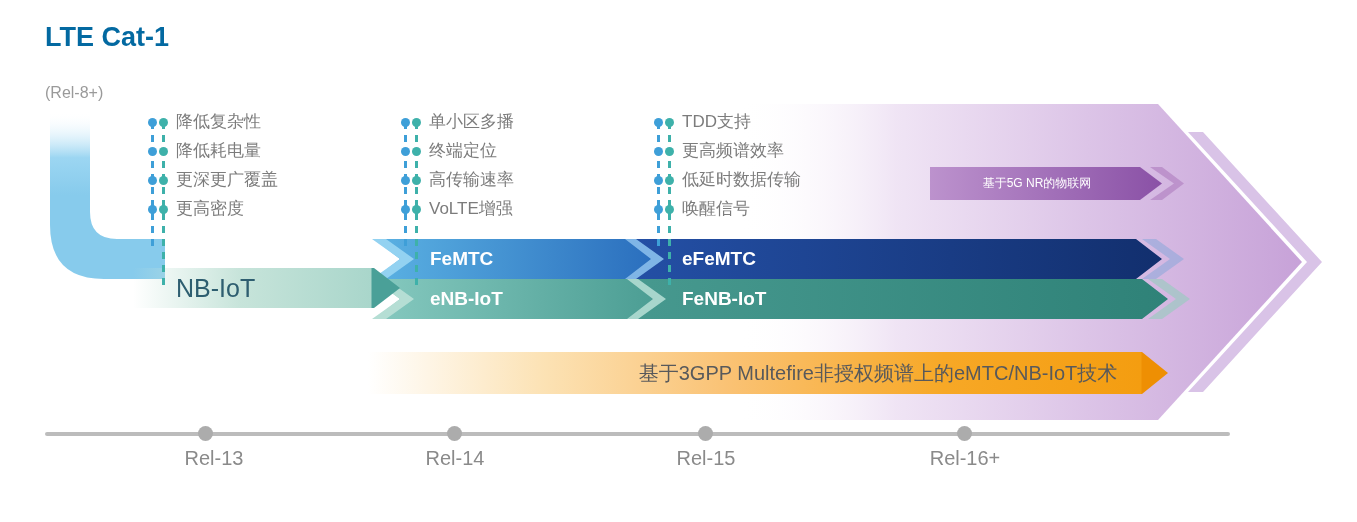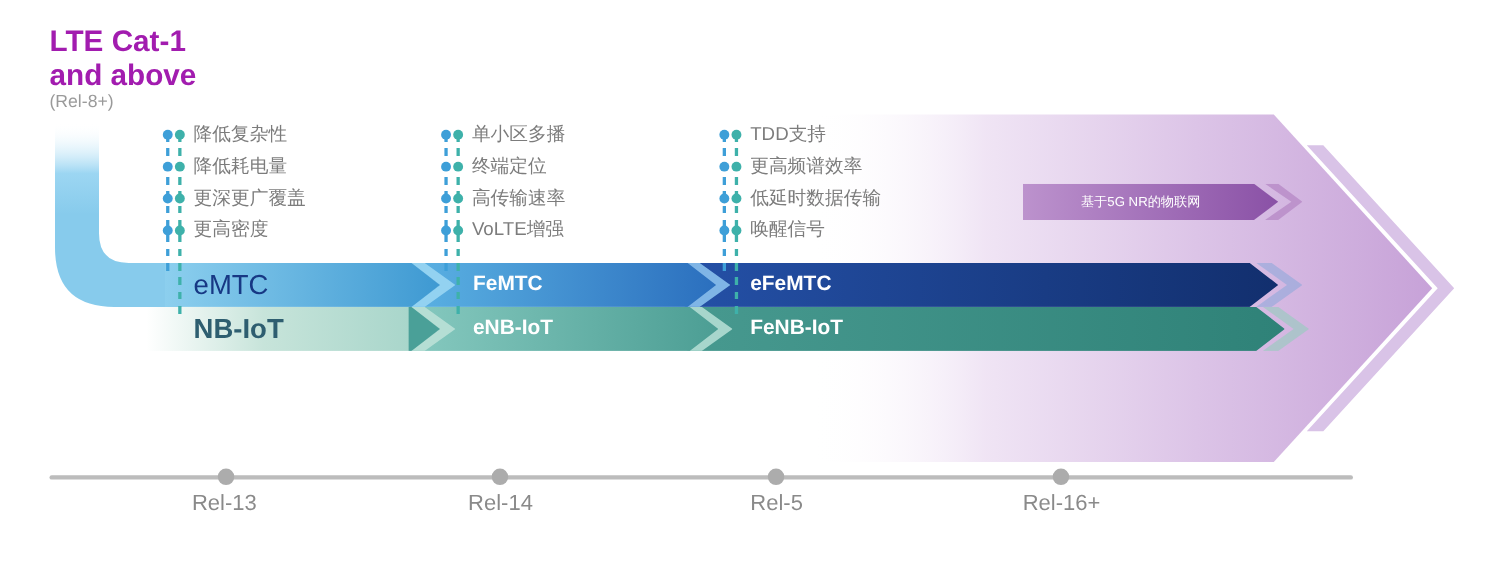--- a/index.html
+++ b/index.html
@@ -2,21 +2,21 @@
 <html><head>
 <meta charset="utf-8">
 <style>
   html,body{margin:0;padding:0;background:#fff;}
   .stage{
     position:relative;width:1357px;height:522px;overflow:hidden;background:#fff;
     font-family:"Liberation Sans","DejaVu Sans",sans-serif;
   }
   .abs{position:absolute;}
   
-  .title{left:45px;top:22px;line-height:31px;font-size:27px;font-weight:600;color:#a21caf;}
+  .title{left:45px;top:22px;line-height:31px;font-size:27px;font-weight:600;color:#0369a1;}
   .release-note{left:45px;top:84px;font-size:16px;color:#9A9A9A;}
   
   .fcol{top:112px;width:220px;height:170px;z-index:15;}
   .vline{position:absolute;width:3px;top:10px;}
   .vline.b{left:5px;height:127px;background:repeating-linear-gradient(to bottom,#3E9FD8 0 7px,transparent 7px 13px);}
   .vline.t{left:16px;height:167px;background:repeating-linear-gradient(to bottom,#3EB1AA 0 7px,transparent 7px 13px);}
   .frow{position:absolute;left:0;height:20px;white-space:nowrap;}
   .dot{position:absolute;top:6px;width:9px;height:9px;border-radius:50%;}
   .dot.b{left:2px;background:#3E9FD8;}
   .dot.t{left:13px;background:#3EB1AA;}
@@ -33,22 +33,22 @@
   .em0{left:150px;top:239px;width:250px;z-index:13;background:linear-gradient(90deg,#8CCFEE,#3E99D2);}
   .em0 span{padding-left:26px;color:#173884;}
   .emc1{left:372px;top:239px;z-index:12;background:#93D2F1;}
   .em1{left:374px;top:239px;width:277px;z-index:11;background:linear-gradient(90deg,#5BB2E3,#2B6FBE);}
   .em1 span{padding-left:56px;}
   .emc2{left:622px;top:239px;z-index:10;background:#7FB5E6;}
   .em2{left:624px;top:239px;width:538px;z-index:9;background:linear-gradient(90deg,#2450A6,#122F6E);}
   .em2 span{padding-left:58px;}
   .em-echo{left:1142px;top:239px;z-index:8;background:#8FA8DA;opacity:.6;}
   
-  .nb0{left:133px;top:279px;width:267px;z-index:13;
-       background:linear-gradient(90deg,rgba(199,228,218,0) 0%,#C7E4DA 40%,#A9D6CB calc(100% - 29px),#4AA098 calc(100% - 28px));font-weight:bold;}
+  .nb0{left:133px;top:268px;width:267px;z-index:13;
+       background:linear-gradient(90deg,rgba(199,228,218,0) 0%,#C7E4DA 40%,#A9D6CB calc(100% - 29px),#4AA098 calc(100% - 28px));}
   .nb0 span{padding-left:43px;color:#2E5E70;}
   .nbc1{left:372px;top:279px;z-index:12;background:#B5DED4;}
   .nb1{left:374px;top:279px;width:279px;z-index:11;background:linear-gradient(90deg,#86C9BF,#4C9E94);}
   .nb1 span{padding-left:56px;}
   .nbc2{left:624px;top:279px;z-index:10;background:#A7D6CC;}
   .nb2{left:626px;top:279px;width:542px;z-index:9;background:linear-gradient(90deg,#47998F,#2F8278);}
   .nb2 span{padding-left:56px;}
   .nb-echo{left:1148px;top:279px;z-index:8;background:#9DC9C2;opacity:.7;}
   
   .nr-banner{left:930px;top:167px;width:232px;height:33px;z-index:14;display:flex;align-items:center;justify-content:center;
@@ -97,21 +97,20 @@
         <stop offset="0" stop-color="#FFFFFF" stop-opacity="0"></stop>
         <stop offset="0.55" stop-color="#9CD6F2"></stop>
         <stop offset="1" stop-color="#87CBEC"></stop>
       </linearGradient>
     </defs>
     <path d="M50,112 L90,112 L90,212 Q90,239 117,239 L165,239 L165,279 L104,279 Q50,279 50,225 Z" fill="url(#curveGrad)"></path>
   </svg>
 
   <div class="abs title">
     <div>LTE Cat-1</div>
-    <div>and above</div>
   </div>
   <div class="abs release-note">(Rel-8+)</div>
 
   <div class="abs fcol" style="left:399px">
     <div class="vline b"></div>
     <div class="vline t"></div>
     <div class="frow r0">
         <span class="dot b"></span>
         <span class="dot t"></span>
         <span class="ftext">单小区多播</span>
@@ -181,23 +180,20 @@
         <span class="dot t"></span>
         <span class="ftext">唤醒信号</span>
       </div>
   </div>
 
   <div class="abs nr-echo"></div>
   <div class="abs nr-banner">
     <span>基于5G NR的物联网</span>
   </div>
 
-  <div class="abs seg arrow-r em0">
-      <span class="band-label-big">eMTC</span>
-    </div>
   <div class="abs chev emc1"></div>
   <div class="abs seg arrow-both em1">
       <span class="band-label">FeMTC</span>
     </div>
   <div class="abs chev emc2"></div>
   <div class="abs seg arrow-both em2">
       <span class="band-label">eFeMTC</span>
     </div>
   <div class="abs chev em-echo"></div>
 
@@ -207,25 +203,28 @@
   <div class="abs chev nbc1"></div>
   <div class="abs seg arrow-both nb1">
       <span class="band-label">eNB-IoT</span>
     </div>
   <div class="abs chev nbc2"></div>
   <div class="abs seg arrow-both nb2">
       <span class="band-label">FeNB-IoT</span>
     </div>
   <div class="abs chev nb-echo"></div>
 
+  <div class="abs mf-band">
+    <span>基于3GPP Multefire非授权频谱上的eMTC/NB-IoT技术</span>
+  </div>
 
 
   <div class="abs tl-line"></div>
   <div class="abs tl-dot" style="left:198px"></div>
   <div class="abs tl-dot" style="left:447px"></div>
   <div class="abs tl-dot" style="left:698px"></div>
   <div class="abs tl-dot" style="left:957px"></div>
-  <div class="abs tl-label" style="left:144px">Rel-13</div>
+  <div class="abs tl-label" style="left:154px">Rel-13</div>
   <div class="abs tl-label" style="left:395px">Rel-14</div>
-  <div class="abs tl-label" style="left:646px">Rel-5</div>
+  <div class="abs tl-label" style="left:646px">Rel-15</div>
   <div class="abs tl-label" style="left:905px">Rel-16+</div>
 
 </div>
 
 </body></html>

